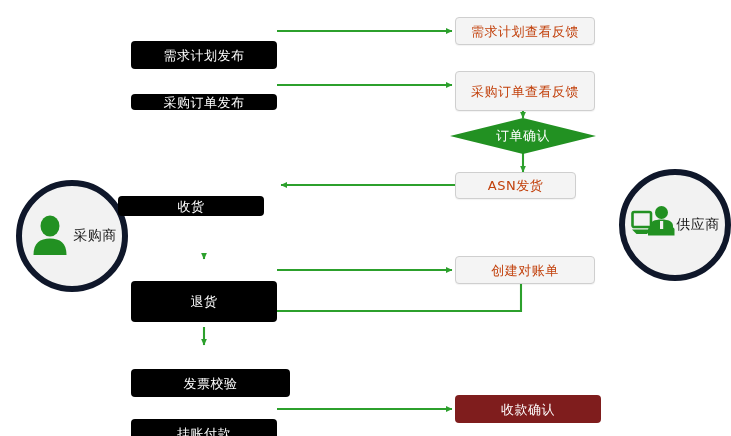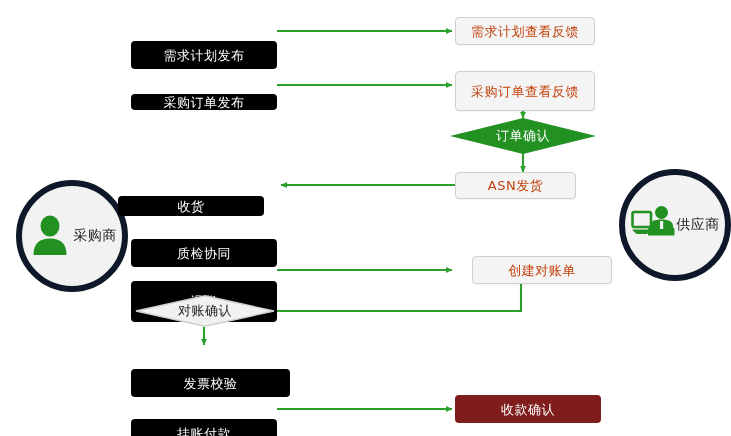--- a/index.html
+++ b/index.html
@@ -173,38 +173,29 @@
   </div>
 
   <div class="node plain" style="left:455px; top:172px; width:121px; height:27px;">
     <span>ASN发货</span>
   </div>
 
   <div class="node green" style="left:118px; top:172px; width:146px; height:20px;">
     <span>收货</span>
   </div>
 
-  <div class="node green" style="left:131px; top:215px; width:146px; height:28px;">
-    <span>质检协同</span>
-  </div>
 
   <div class="node green" style="left:131px; top:257px; width:146px; height:41px;">
     <span>退货</span>
   </div>
 
-  <div class="node plain" style="left:455px; top:256px; width:140px; height:28px;margin-left:17px;">
+  <div class="node plain" style="left:455px; top:256px; width:140px; height:28px;">
     <span>创建对账单</span>
   </div>
 
-  <div class="diamond plain" style="left:135px; top:295px; width:140px; height:32px;">
-    <svg class="dshape" viewBox="0 0 140 32" preserveAspectRatio="none">
-      <polygon points="70,0.8 139,16 70,31.2 1,16" fill="#f1f1f1" stroke="#cfcfcf" stroke-width="1.4"></polygon>
-    </svg>
-    <span class="dlabel">对账确认</span>
-  </div>
 
   <div class="node green" style="left:131px; top:345px; width:159px; height:28px;">
     <span>发票校验</span>
   </div>
 
   <div class="node green" style="left:131px; top:395px; width:146px; height:28px;">
     <span>挂账付款</span>
   </div>
 
   <div class="node red" style="left:455px; top:395px; width:146px; height:28px;">

